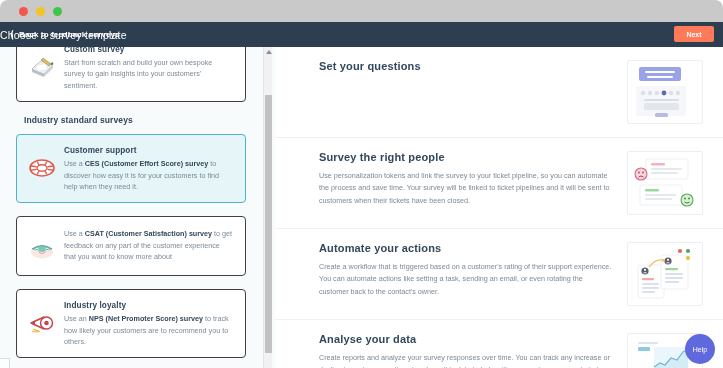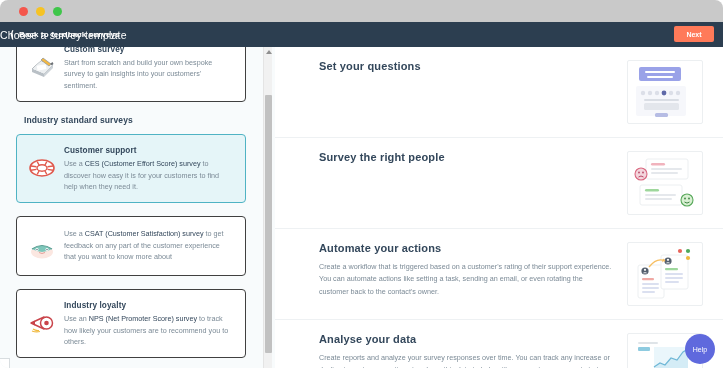--- a/index.html
+++ b/index.html
@@ -144,21 +144,21 @@
     font-weight: bold;
     color: #33475b;
     margin-bottom: 3px;
     letter-spacing: .1px;
   }
   .card-desc {
     font-size: 7.2px;
     line-height: 1.58;
     color: #7b8a96;
   }
-  .card-desc b { color: #33475b; font-weight: normal; }
+  .card-desc b { color: #33475b; font-weight: bold; }
 
   .section-label {
     font-size: 8.5px;
     font-weight: bold;
     color: #33475b;
     margin: 0 0 9px 16px;
     letter-spacing: .1px;
   }
 
   
@@ -380,20 +380,21 @@
             <rect x="16" y="38" width="35" height="2" rx="1" fill="#d9dde4"></rect>
             <rect x="16" y="42" width="35" height="7" rx="1.5" fill="#e3e6ec"></rect>
             <rect x="27" y="52" width="13" height="4" rx="1.5" fill="#b6bce4"></rect>
           </svg>
         </div>
       </div>
 
       <div class="detail-row">
         <div class="detail-copy">
           <div class="detail-title">Survey the right people</div>
+          <div class="detail-desc">Use personalization tokens and link the survey to your ticket pipeline, so you can automate the process and save time. Your survey will be linked to ticket pipelines and it will be sent to customers when their tickets have been closed.</div>
         </div>
         <div class="detail-thumb">
           <svg width="74" height="62" viewBox="0 0 74 62">
             <rect x="18" y="7" width="42" height="20" rx="2" fill="#ffffff" stroke="#eceff1"></rect>
             <rect x="23" y="11" width="14" height="2.5" rx="1.2" fill="#f1b3bd"></rect>
             <rect x="23" y="16" width="31" height="2" rx="1" fill="#e5e8ec"></rect>
             <rect x="23" y="20" width="27" height="2" rx="1" fill="#e5e8ec"></rect>
             <circle cx="13" cy="22" r="6" fill="#f3d5dc" stroke="#d9677f" stroke-width="1.1"></circle>
             <circle cx="11" cy="20.5" r=".9" fill="#b94766"></circle>
             <circle cx="15" cy="20.5" r=".9" fill="#b94766"></circle>

